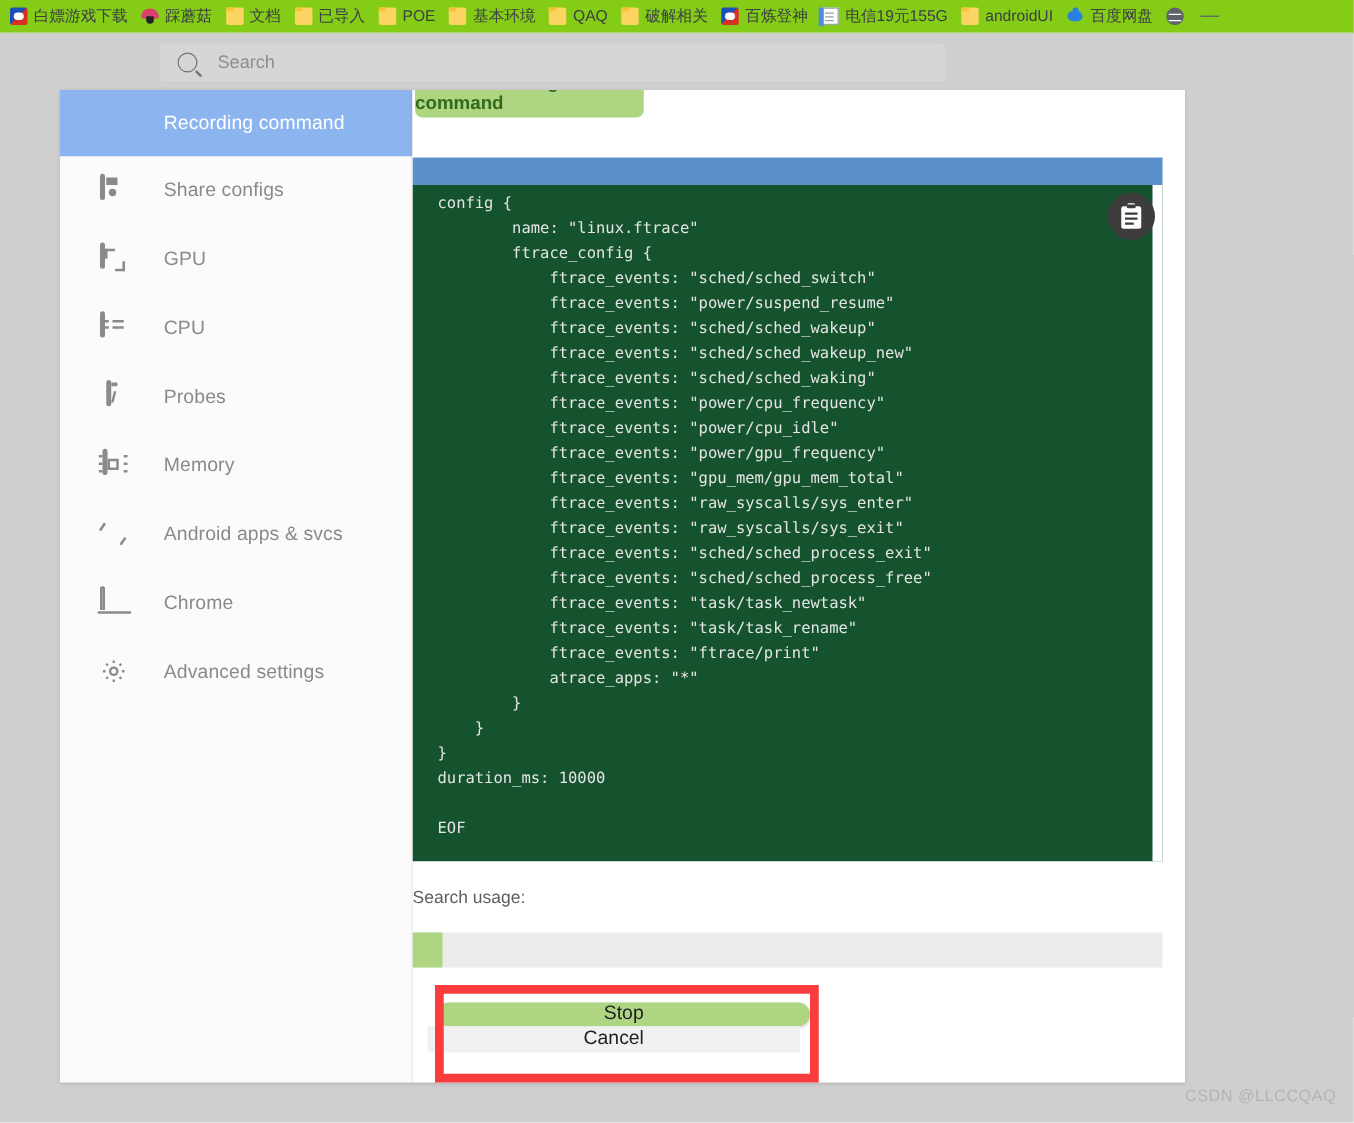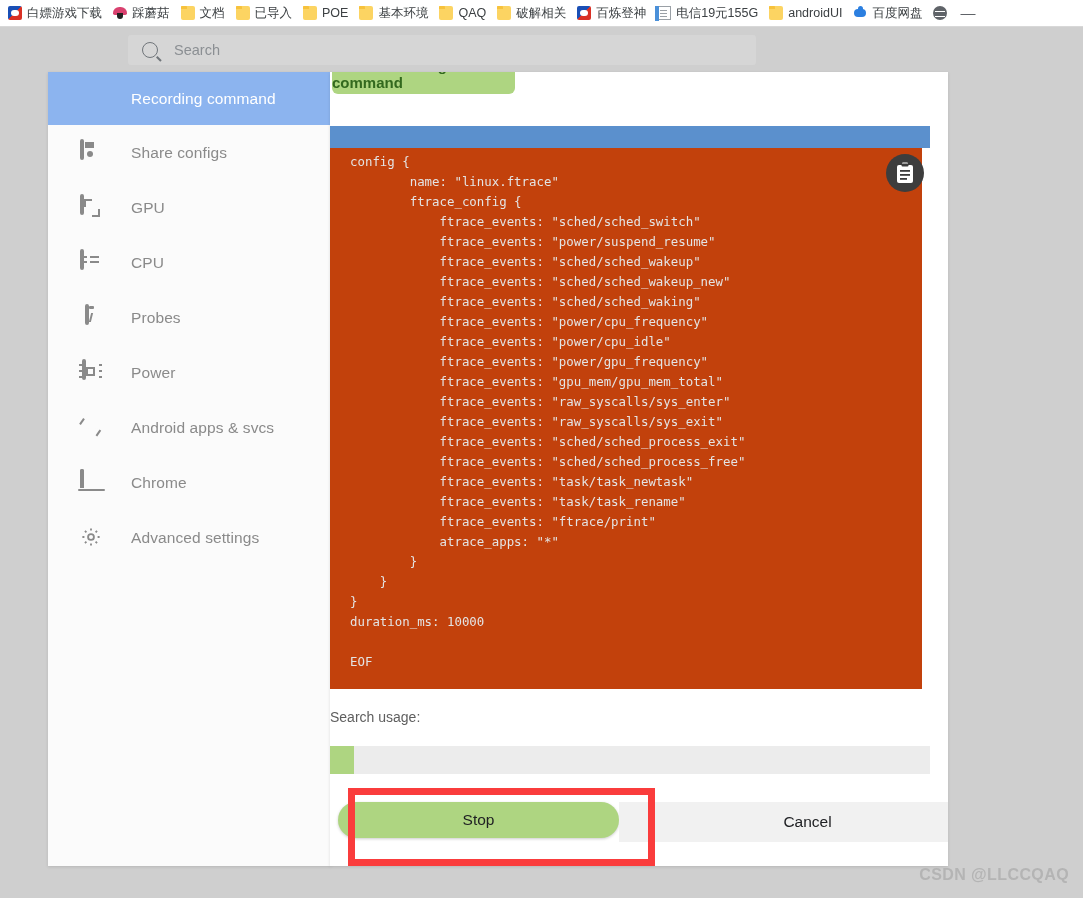--- a/index.html
+++ b/index.html
@@ -7,21 +7,21 @@
     width:1083px;height:898px;overflow:hidden;
     background:#cfcfcf;
     font-family:"Liberation Sans","DejaVu Sans",sans-serif;
     -webkit-font-smoothing:antialiased;
   }
   .root{position:relative;width:1083px;height:898px;}
 
   
   .bookmarks{
     position:absolute;left:0;top:0;width:1083px;height:27px;
-    background:#ffffff;display:flex;align-items:center;
+    background:#84cc16;display:flex;align-items:center;
     box-sizing:border-box;padding-left:4px;
     border-bottom:1px solid #d8d8d8;
     white-space:nowrap;overflow:hidden;
   }
   .bm{display:flex;align-items:center;height:22px;padding:0 6px 0 4px;margin-right:1px;flex:0 0 auto;}
   .bm-label{font-size:12.5px;color:#3c4043;margin-left:5px;line-height:22px;}
   .bmicon{width:14px;height:14px;flex:0 0 auto;position:relative;display:inline-block;}
   .ic-folder{background:#fcd462;border-radius:1px 2px 2px 2px;}
   .ic-folder:after{content:"";position:absolute;left:0;top:0;width:6px;height:3px;background:#f7c23c;border-radius:1px 1px 0 0;}
   .ic-game{background:linear-gradient(135deg,#1a4fb5 0%,#1a4fb5 48%,#d93025 48%,#d93025 100%);border-radius:2px;}
@@ -114,59 +114,58 @@
   }
   .share-btn{
     position:absolute;left:2px;top:-13px;width:183px;height:35px;
     background:#aed581;border-radius:6px;color:#33691e;font-size:15px;font-weight:bold;
     display:flex;align-items:flex-end;justify-content:center;padding-bottom:3px;box-sizing:border-box;
     overflow:hidden;
   }
   .codewrap{position:absolute;left:0;top:54px;width:618px;height:563px;}
   .code-topbar{position:absolute;left:0;top:0;width:600px;height:22px;background:#5b90cd;}
   .code{
-    position:absolute;left:0;top:22px;width:600px;height:541px;background:#c2410c;
+    position:absolute;left:0;top:22px;width:600px;height:541px;background:#14532d;
     overflow:hidden;
   }
   .code pre{
     margin:0;padding:4px 0 0 20px;color:#e4e4e4;
     font-family:"DejaVu Sans Mono","Liberation Mono",monospace;
     font-size:12.4px;line-height:20px;white-space:pre;
   }
   .code-scroll{position:absolute;right:18px;top:22px;width:8px;height:541px;background:#ffffff;}
   .copy-btn{
     position:absolute;right:24px;top:28px;width:38px;height:38px;border-radius:50%;
     background:#3d3d3d;display:flex;align-items:center;justify-content:center;
   }
   .copy-btn svg{display:block;}
 
   .buffer-label{position:absolute;left:0;top:637px;width:618px;font-size:14px;color:#5e5e5e;}
   .progress{position:absolute;left:0;top:674px;width:600px;height:28px;background:#ececec;}
   .progress-fill{position:absolute;left:0;top:0;height:28px;background:#aed581;}
 
-  .btnrow{position:absolute;left:0;top:730px;width:618px;height:40px;display:flex;}
+  .btnrow{position:absolute;left:12px;top:730px;width:618px;height:40px;display:flex;flex-direction:column;}
   .stop-btn{
     width:298px;height:36px;margin-left:8px;background:#aed581;border-radius:18px;
     display:flex;align-items:center;justify-content:center;color:#202124;font-size:15.5px;
     box-shadow:0 1px 3px rgba(0,0,0,.2);
   }
   .cancel-btn{
     width:298px;height:40px;background:#f1f1f1;
-    display:flex;align-items:center;justify-content:center;color:#202124;font-size:15.5px;padding-left:48px;
+    display:flex;align-items:center;justify-content:center;color:#202124;font-size:15.5px;
   }
 
   .redbox{
     position:absolute;left:348px;top:788px;width:307px;height:78px;
     border:7px solid #fa3c3c;box-sizing:border-box;pointer-events:none;
   }
 
   .watermark{
-    position:absolute;right:14px;bottom:14px;font-size:16px;color:#b4b4b4;
+    position:absolute;right:14px;bottom:14px;font-size:13px;color:#b4b4b4;
     letter-spacing:.4px;
-    font-weight:bold;
   }
 </style>
 </head>
 <body>
 
 <div class="root">
 
   <div class="bookmarks">
     <div class="bm">
       <span class="bmicon ic-game"></span>
@@ -254,21 +253,21 @@
         <span class="label">CPU</span>
       </div>
 
       <div class="side-item">
         <span class="sicon"><span class="ic-batt"></span></span>
         <span class="label">Probes</span>
       </div>
 
       <div class="side-item">
         <span class="sicon"><span class="ic-mem"></span></span>
-        <span class="label">Power</span>
+        <span class="label">Memory</span>
       </div>
 
       <div class="side-item">
         <span class="sicon"><span class="ic-droid"></span></span>
         <span class="label">Android apps &amp; svcs</span>
       </div>
 
       <div class="side-item">
         <span class="sicon"><span class="ic-laptop"></span></span>
         <span class="label">Chrome</span>

